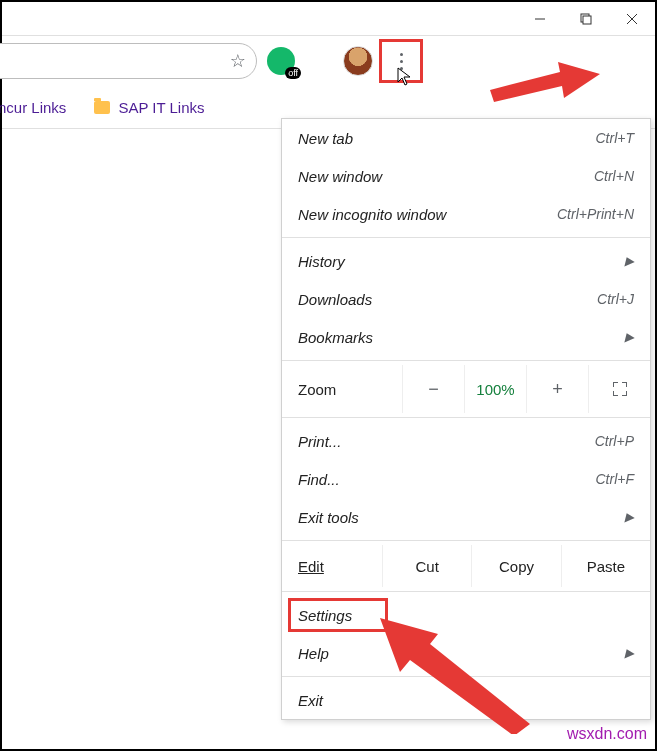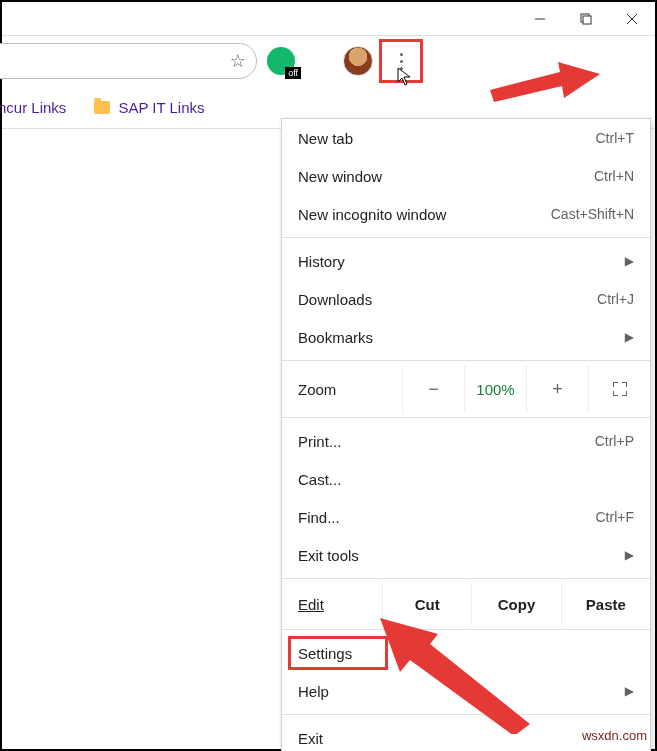--- a/index.html
+++ b/index.html
@@ -54,21 +54,21 @@
   }
   .ext-icon {
     width: 28px; height: 28px; border-radius: 50%;
     background: #14b86a;
     margin-left: 10px;
     position: relative;
   }
   .ext-badge {
     position: absolute; bottom: -4px; right: -6px;
     background: #000000; color: #fff; font-size: 9px;
-    padding: 1px 3px; border-radius: 0;
+    padding: 1px 3px; border-radius: 6px;
   }
   .avatar {
     width: 30px; height: 30px; border-radius: 50%;
     background: radial-gradient(circle at 50% 35%, #d9a36b 0 40%, #8a3c1e 41% 100%);
     margin-left: 48px;
     border: 1px solid #ddd;
   }
   .more-btn {
     width: 40px; height: 40px;
     display: flex; align-items: center; justify-content: center;
@@ -108,54 +108,55 @@
     width: 370px;
     background:#fff;
     border: 1px solid #d0d0d0;
     box-shadow: 2px 2px 6px rgba(0,0,0,.15);
     font-size: 15px;
   }
   .mrow {
     display:flex; align-items:center;
     height: 38px;
     padding: 0 16px;
+    font-style: italic;
   }
   .mrow .label { flex:1; }
   .mrow .shortcut { color:#5f6368; font-size:14px; }
   .mrow .arrow { color:#5f6368; font-size:12px; margin-left:auto; }
   .msep { height:1px; background:#e0e0e0; margin:4px 0; }
 
   .zoom-row { display:flex; align-items:center; height:48px; }
   .zoom-lbl { width: 120px; padding-left:16px; }
   .zoom-cell { flex:1; display:flex; align-items:center; justify-content:center; border-left:1px solid #eee; height:100%; font-size:18px; color:#5f6368;}
   .zoom-cell.val { font-size:15px; color:#15803d; }
   .zoom-fs { width:56px; }
   .fs-icon { width:14px; height:14px; position:relative; }
   .fs-icon span { position:absolute; width:5px; height:5px; border:1.5px solid #5f6368; }
   .fs-icon .tl { top:0; left:0; border-right:none; border-bottom:none;}
   .fs-icon .tr { top:0; right:0; border-left:none; border-bottom:none;}
   .fs-icon .bl { bottom:0; left:0; border-right:none; border-top:none;}
   .fs-icon .br { bottom:0; right:0; border-left:none; border-top:none;}
 
   .edit-row { display:flex; align-items:center; height:42px; }
   .edit-lbl { width:100px; padding-left:16px;text-decoration:underline; }
-  .edit-cell { flex:1; text-align:center; border-left:1px solid #eee; height:100%; display:flex; align-items:center; justify-content:center;font-weight:bold;}
+  .edit-cell { flex:1; text-align:center; border-left:1px solid #eee; height:100%; display:flex; align-items:center; justify-content:center;}
 
   .settings-highlight {
     position:absolute; left:6px; width:100px; height:34px;
     border:3px solid #e53935; pointer-events:none;
   }
 
   
   .big-arrow {
     position:absolute; pointer-events:none;
   }
   .watermark {
     position:absolute; right:8px; bottom:6px;
-    font-size:13px; color:#7f1d1d;
+    font-size:16px; color:#a21caf;
   }
 </style>
 </head>
 <body>
 <div class="outer-border">
 
   <div class="titlebar">
     <div class="win-btn">
       <svg width="12" height="12">
           <line x1="1" y1="6" x2="11" y2="6" stroke-width="1"></line>
@@ -211,21 +212,21 @@
     <div class="mrow">
       <span class="label">New tab</span>
       <span class="shortcut">Ctrl+T</span>
     </div>
     <div class="mrow">
       <span class="label">New window</span>
       <span class="shortcut">Ctrl+N</span>
     </div>
     <div class="mrow">
       <span class="label">New incognito window</span>
-      <span class="shortcut">Cast+Shift+N</span>
+      <span class="shortcut">Ctrl+Print+N</span>
     </div>
     <div class="msep"></div>
     <div class="mrow">
       <span class="label">History</span>
       <span class="arrow">▶</span>
     </div>
     <div class="mrow">
       <span class="label">Downloads</span>
       <span class="shortcut">Ctrl+J</span>
     </div>
@@ -247,23 +248,20 @@
             <span class="br"></span>
         </div>
       </div>
     </div>
     <div class="msep"></div>
     <div class="mrow">
       <span class="label">Print...</span>
       <span class="shortcut">Ctrl+P</span>
     </div>
     <div class="mrow">
-      <span class="label">Cast...</span>
-    </div>
-    <div class="mrow">
       <span class="label">Find...</span>
       <span class="shortcut">Ctrl+F</span>
     </div>
     <div class="mrow">
       <span class="label">Exit tools</span>
       <span class="arrow">▶</span>
     </div>
     <div class="msep"></div>
     <div class="edit-row">
       <div class="edit-lbl">Edit</div>

